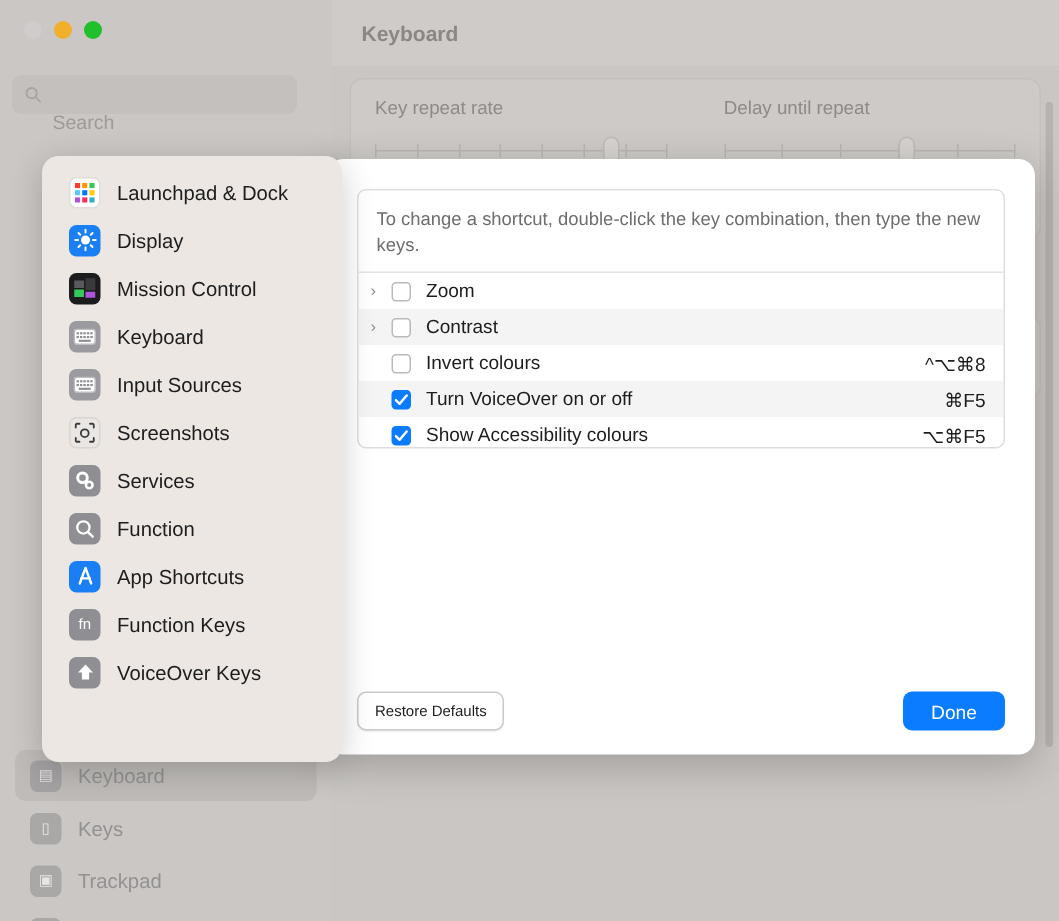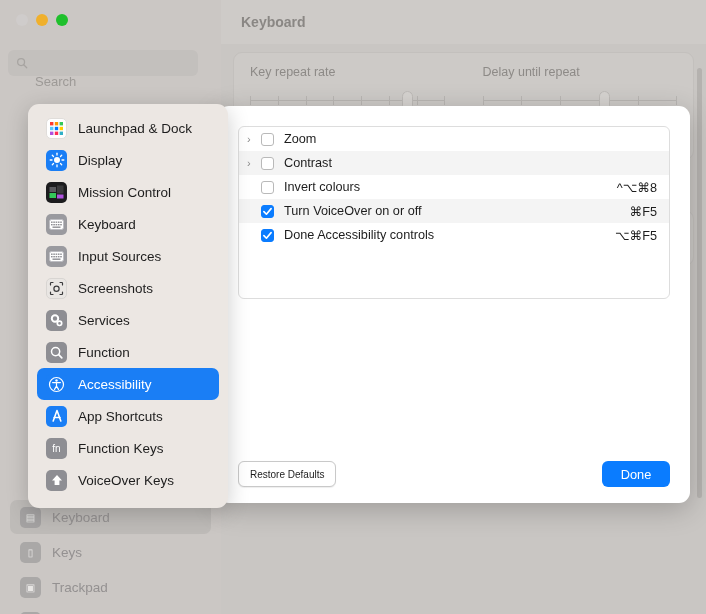--- a/index.html
+++ b/index.html
@@ -267,20 +267,21 @@
       </div>
 
       <div class="bg-scrollbar"></div>
     </div>
   </div>
 
   <div class="sheet">
     <div class="sheet-pane">
 
       <div class="shortcut-box">
+        <div class="hint">To change a shortcut, double-click the key combination, then type the new keys.</div>
 
         <div class="srow">
           <span class="disc">›</span>
           <span class="cb">
             
           </span>
           <span class="srow-label">Zoom</span>
           <span class="srow-key"></span>
         </div>
 
@@ -313,21 +314,21 @@
           <span class="srow-key">⌘F5</span>
         </div>
 
         <div class="srow">
           <span class="disc"></span>
           <span class="cb on">
             <svg width="9" height="9" viewBox="0 0 10 10">
                 <path d="M1 5.2 3.8 8 9 1.8" fill="none" stroke="#fff" stroke-width="1.8" stroke-linecap="round" stroke-linejoin="round"></path>
               </svg>
           </span>
-          <span class="srow-label">Done Accessibility controls</span>
+          <span class="srow-label">Show Accessibility colours</span>
           <span class="srow-key">⌥⌘F5</span>
         </div>
       </div>
 
       <div class="sheet-footer">
         <button class="btn-restore">Restore Defaults</button>
         <button class="btn-done">Done</button>
       </div>
     </div>
   </div>
@@ -454,30 +455,20 @@
     <div class="fg-row">
       <span class="fg-ic" style="background:#8e8e93">
         <svg width="15" height="15" viewBox="0 0 15 15">
           <circle cx="6.6" cy="6.6" r="4.1" fill="none" stroke="#fff" stroke-width="1.5"></circle>
           <line x1="9.7" y1="9.7" x2="12.8" y2="12.8" stroke="#fff" stroke-width="1.7" stroke-linecap="round"></line>
         </svg>
       </span>
       <span>Function</span>
     </div>
 
-    <div class="fg-row selected">
-      <span class="fg-ic" style="background:#1a7ef5">
-        <svg width="17" height="17" viewBox="0 0 17 17">
-          <circle cx="8.5" cy="8.5" r="7" fill="none" stroke="#fff" stroke-width="1.2"></circle>
-          <circle cx="8.5" cy="4.5" r="1.2" fill="#fff"></circle>
-          <path d="M4.6 6.6h7.8M8.5 7v3M8.5 10l-2 3.4M8.5 10l2 3.4" stroke="#fff" stroke-width="1.2" stroke-linecap="round" fill="none"></path>
-        </svg>
-      </span>
-      <span>Accessibility</span>
-    </div>
 
     <div class="fg-row">
       <span class="fg-ic" style="background:#1a7ef5">
         <svg width="16" height="16" viewBox="0 0 16 16">
           <path d="M8 2.6 11.8 13M8 2.6 4.2 13" stroke="#fff" stroke-width="1.6" stroke-linecap="round" fill="none"></path>
           <line x1="5.1" y1="9.6" x2="11" y2="9.6" stroke="#fff" stroke-width="1.5" stroke-linecap="round"></line>
         </svg>
       </span>
       <span>App Shortcuts</span>
     </div>

